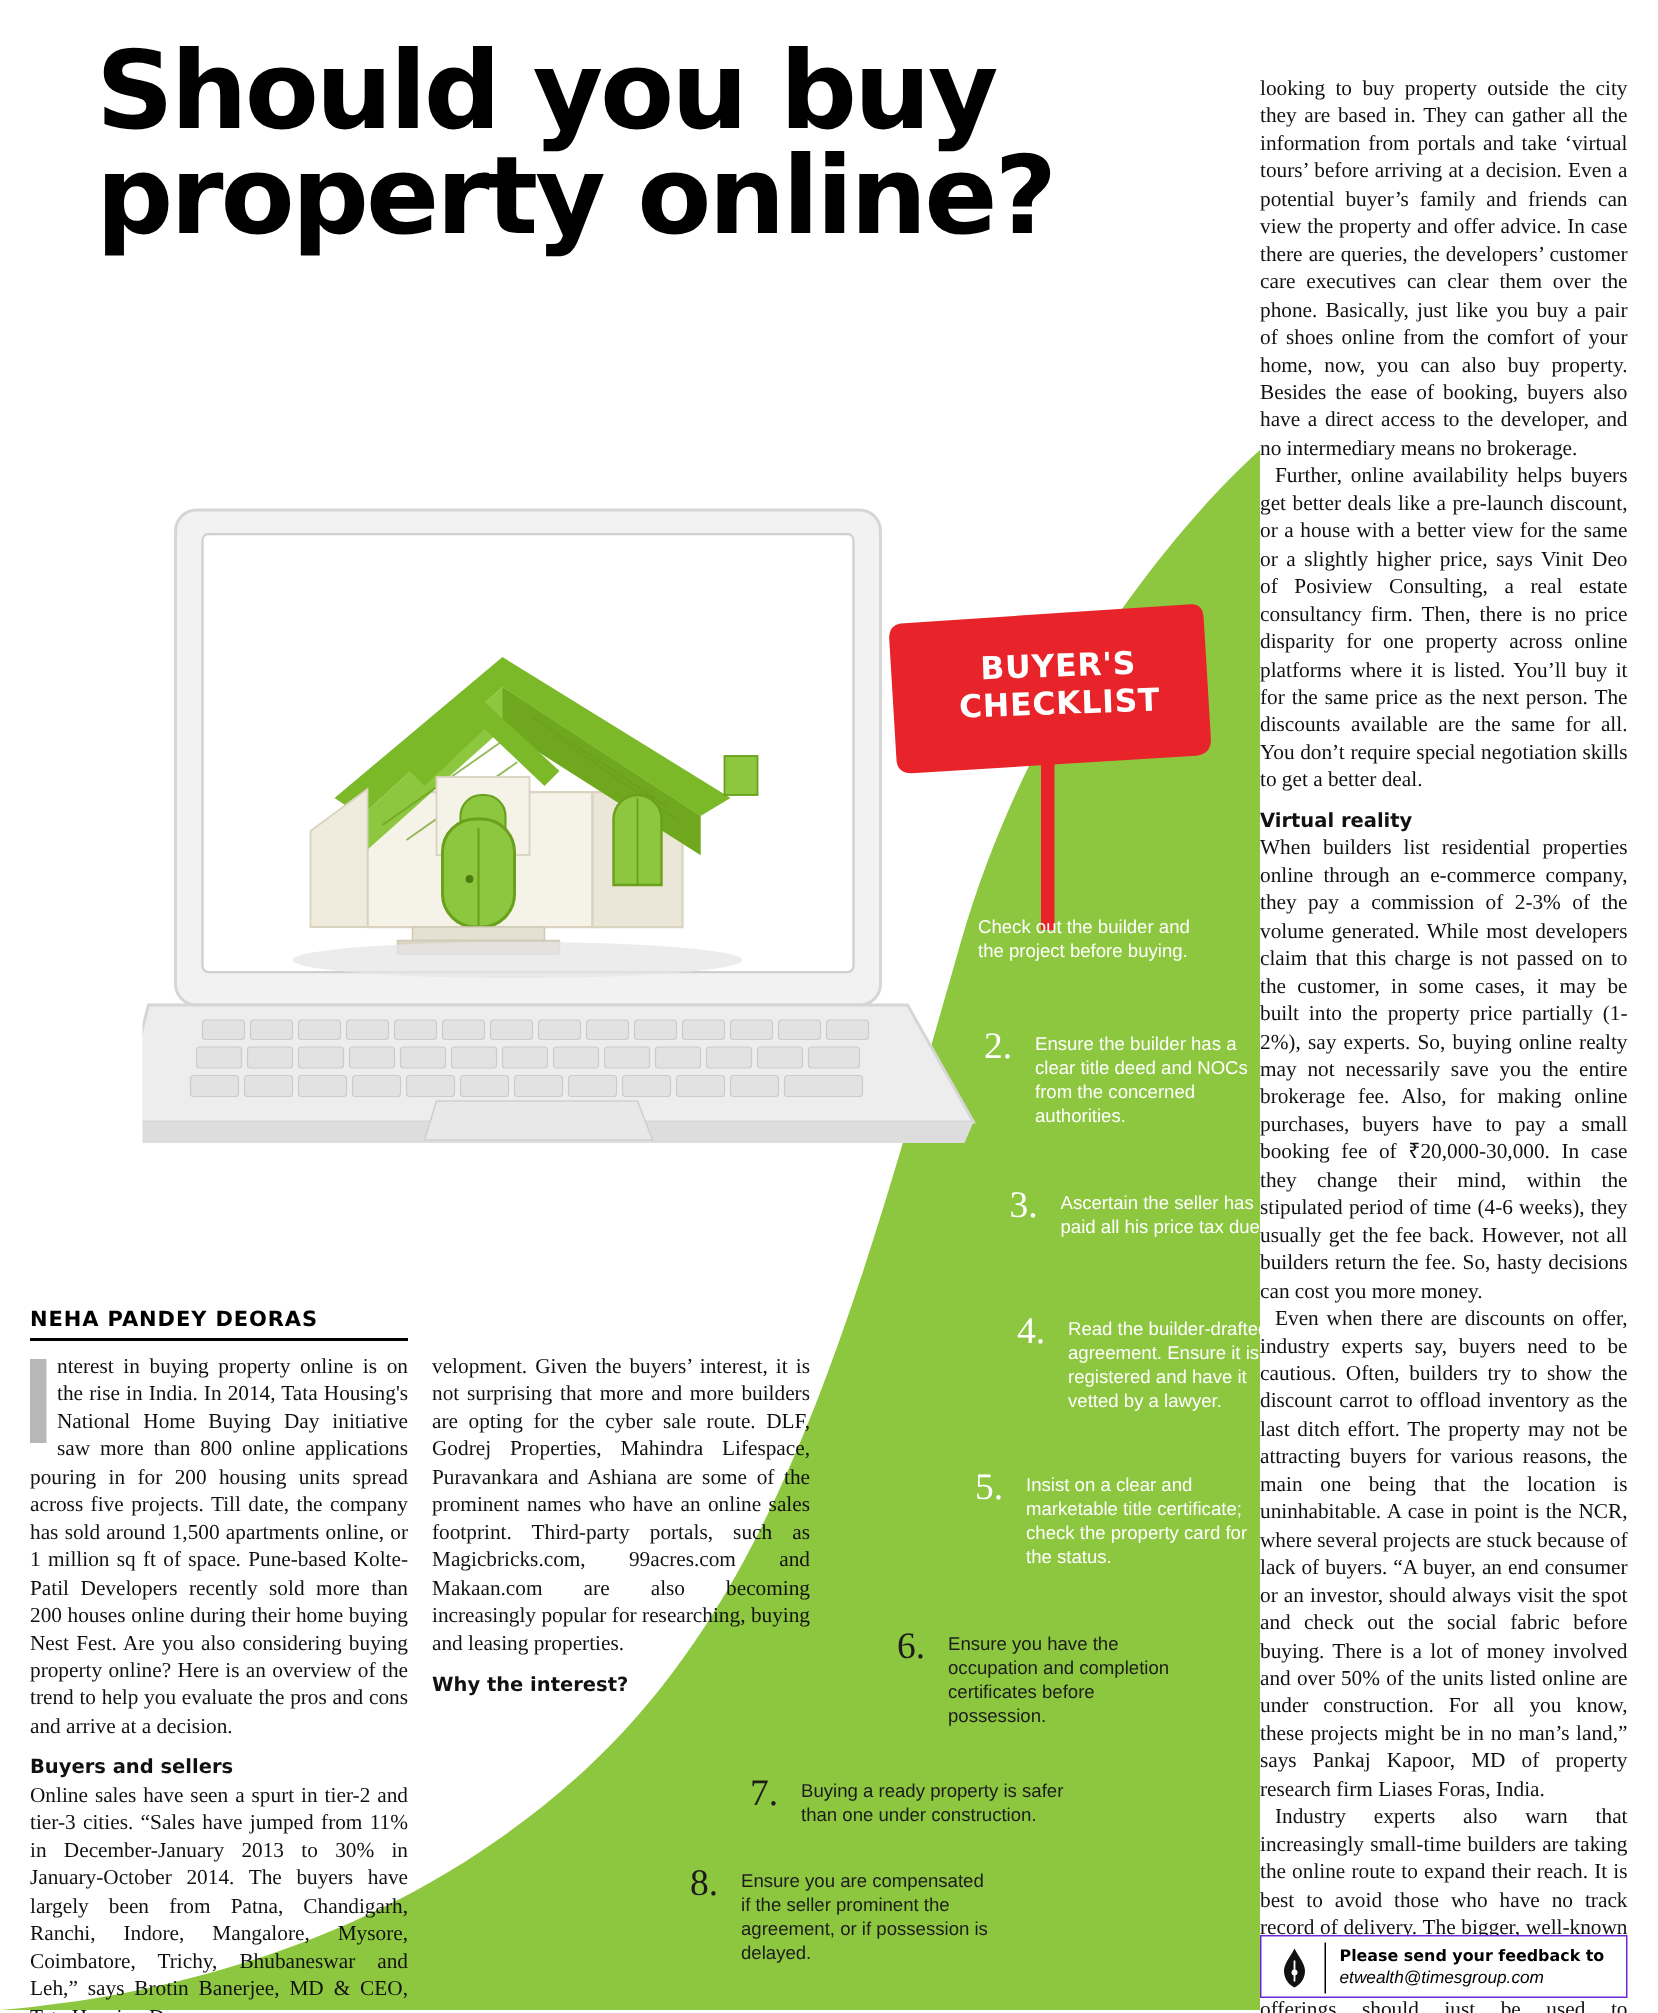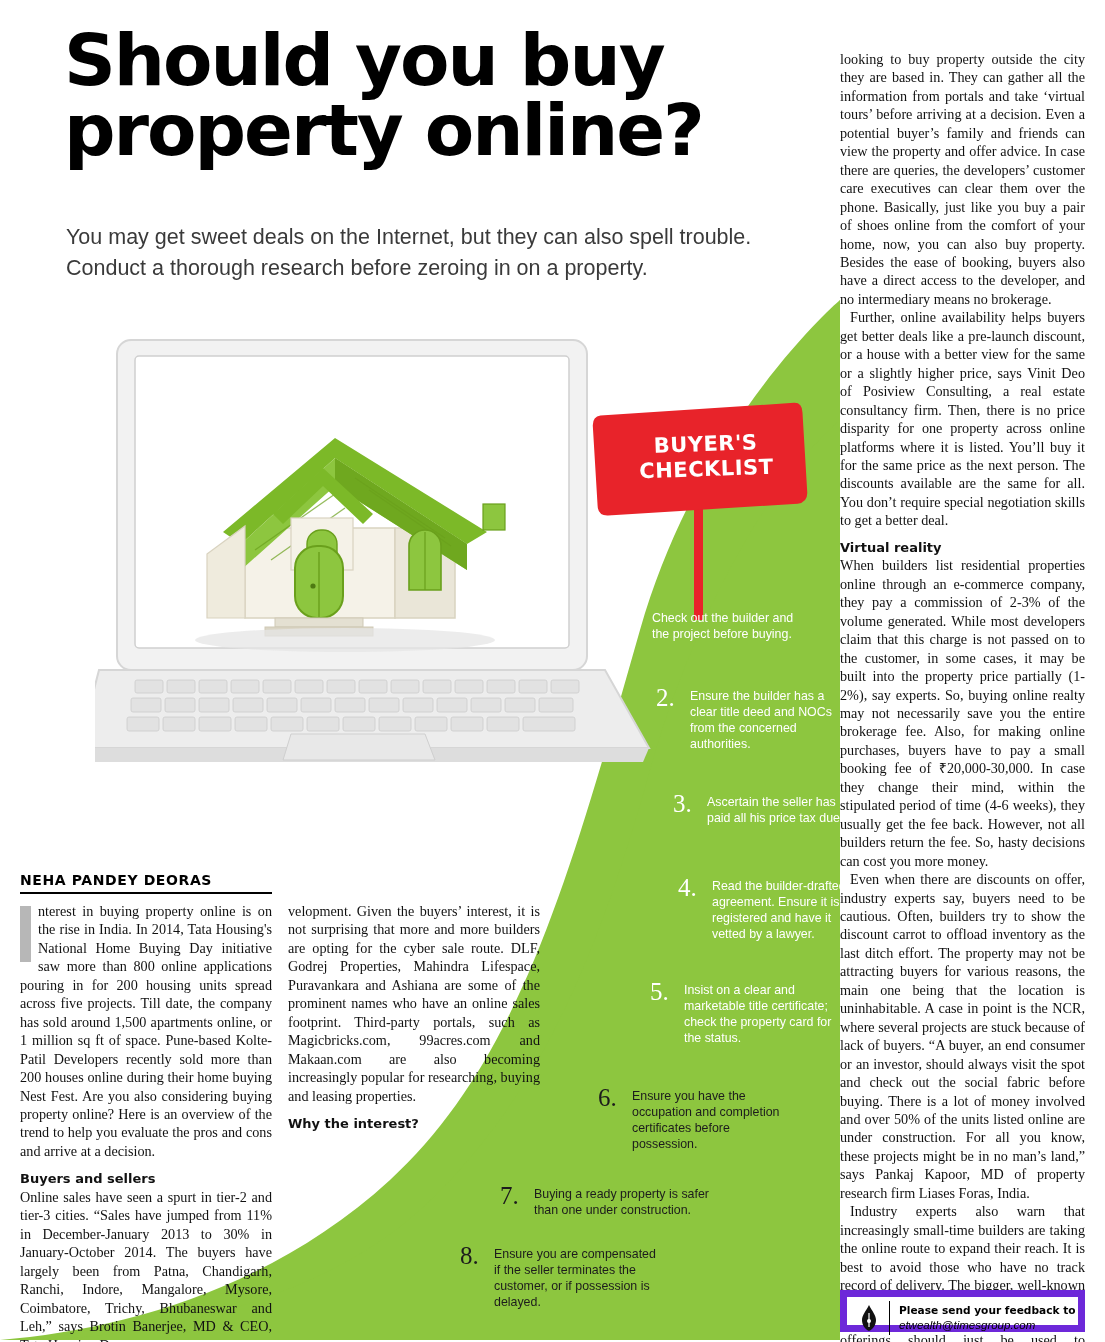--- a/index.html
+++ b/index.html
@@ -104,21 +104,21 @@
   .col-left  { left:20px;  top:902px; width:252px; }
   .col-mid   { left:288px; top:902px; width:252px; }
   .col-right { left:840px; top:50px;  width:245px; }
 
   .col-right p { margin:0; text-indent:10px; }
   .col-right h4 { margin:10px 0 1px 0; }
 
   
   .feedback {
     position:absolute; left:840px; top:1290px; width:245px; height:42px;
-    border:7px solid #6d28d9; z-index:7; background:#fff;
+    border:1px solid #6d28d9; z-index:7; background:#fff;
   }
   .feedback .divider { position:absolute; left:42px; top:4px; width:1px; height:34px; background:#000; }
   .fb-text1 {
     position:absolute; left:52px; top:7px;
     font-family:"DejaVu Sans", sans-serif; font-weight:bold; font-size:10.6px; color:#000;
   }
   .fb-text2 {
     position:absolute; left:52px; top:22px;
     font-family:Liberation Sans, sans-serif; font-style:italic; font-size:11.5px; color:#000;
   }
@@ -132,21 +132,20 @@
   <svg class="swoosh" viewBox="0 0 840 1040" preserveAspectRatio="none">
     <path d="M840,0 C840,0 700,120 640,330 C570,575 520,760 390,880 C270,990 120,1030 0,1040 L840,1040 Z" fill="#8dc63f"></path>
     <path d="M840,120 C760,190 690,330 650,470 C600,650 540,800 420,910 C320,1000 160,1035 40,1040 L840,1040 Z" fill="#8dc63f"></path>
   </svg>
 
   <div class="headline">
     <div>Should you buy</div>
     <div>property online?</div>
   </div>
 
-  <div class="standfirst">You may get sweet deals on the Internet, but they can also spell trouble. Conduct a thorough research before zeroing in on a property.</div>
 
   <svg class="laptop-wrap" viewBox="0 0 560 520">
 
     <rect x="22" y="22" width="470" height="330" rx="14" fill="#f2f2f2" stroke="#d6d6d6" stroke-width="2"></rect>
     <rect x="40" y="38" width="434" height="292" rx="4" fill="#ffffff" stroke="#cfcfcf" stroke-width="1.5"></rect>
 
     <path d="M4,352 L510,352 L554,430 L-16,430 Z" fill="#ededed" stroke="#d6d6d6" stroke-width="2"></path>
     <path d="M-16,430 L554,430 L548,444 L-10,444 Z" fill="#dddddd"></path>
 
     <g fill="#e2e2e2" stroke="#cccccc" stroke-width="0.8">
@@ -275,21 +274,21 @@
     <span class="check-text dark">Ensure you have the occupation and completion certificates before possession.</span>
   </div>
 
   <div class="check-item" style="left:500px; top:1182px; width:230px;">
     <span class="check-num darknum">7.</span>
     <span class="check-text dark" style="width:190px;">Buying a ready property is safer than one under construction.</span>
   </div>
 
   <div class="check-item" style="left:460px; top:1242px; width:210px;">
     <span class="check-num darknum">8.</span>
-    <span class="check-text dark" style="width:168px;">Ensure you are compensated if the seller terminates the customer, or if possession is delayed.</span>
+    <span class="check-text dark" style="width:168px;">Ensure you are compensated if the seller prominent the agreement, or if possession is delayed.</span>
   </div>
 
   <div class="byline">NEHA PANDEY DEORAS</div>
   <div class="byline-rule"></div>
 
   <div class="col col-left">
     <p class="noind"><span class="dropcap-bar"></span><span>nterest in buying property online is on the rise in India. In 2014, Tata Housing's National Home Buying Day initiative saw more than 800 online applications pouring in for 200 housing units spread across five projects. Till date, the company has sold around 1,500 apartments online, or 1 million sq ft of space. Pune-based Kolte-Patil Developers recently sold more than 200 houses online during their home buying Nest Fest. Are you also considering buying property online? Here is an overview of the trend to help you evaluate the pros and cons and arrive at a decision.</span></p>
     <h4>Buyers and sellers</h4>
     <p class="noind">Online sales have seen a spurt in tier-2 and tier-3 cities. “Sales have jumped from 11% in December-January 2013 to 30% in January-October 2014. The buyers have largely been from Patna, Chandigarh, Ranchi, Indore, Mangalore, Mysore, Coimbatore, Trichy, Bhubaneswar and Leh,” says Brotin Banerjee, MD &amp; CEO, Tata Housing De-</p>
   </div>

